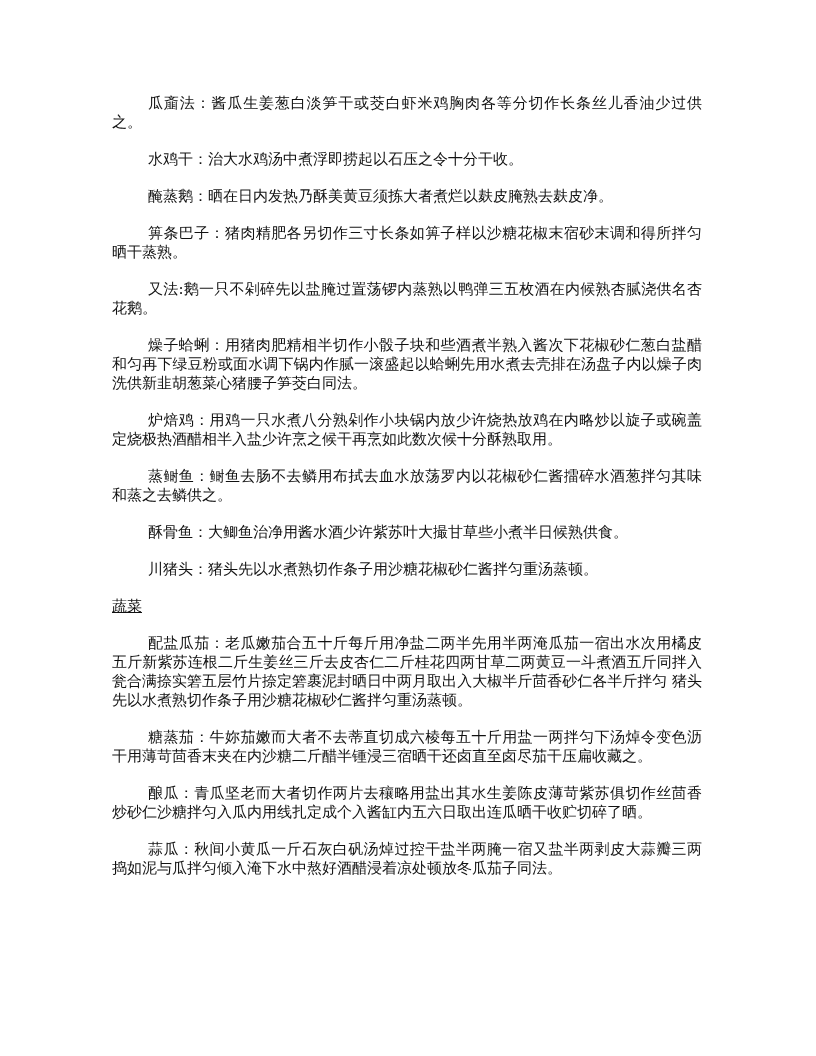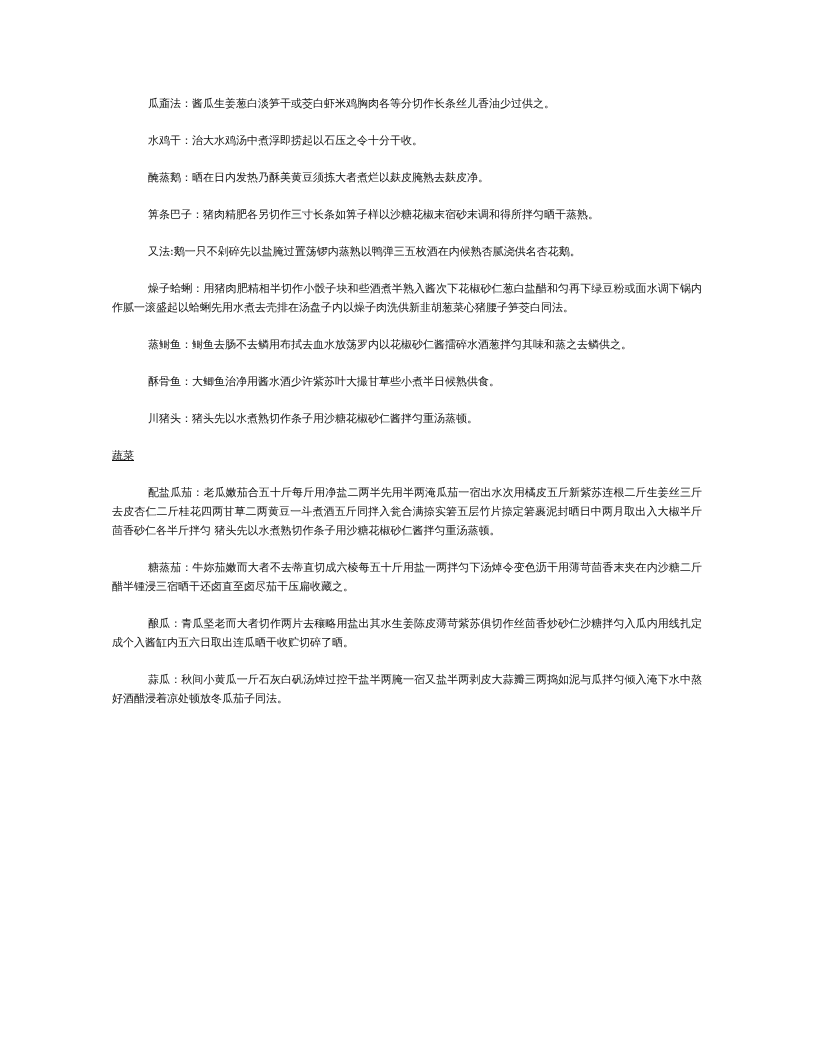--- a/index.html
+++ b/index.html
@@ -1,36 +1,37 @@
 <!DOCTYPE html>
 <html><head>
 <meta charset="utf-8">
 <style>
   html, body { margin: 0; padding: 0; background: #ffffff; }
   body { width: 816px; height: 1056px; position: relative; overflow: hidden; }
   .page {
     position: absolute; left: 112px; top: 94px; width: 590px;
     font-family: "DejaVu Serif", "Liberation Serif", serif;
-    font-size: 11px; line-height: 19px; color: #111;
+    font-size: 15px; line-height: 19px; color: #111;
   }
   .para { margin: 0 0 18px 0; text-indent: 36px; text-align: justify; word-break: break-all; }
   .heading { margin: 0 0 18px 0; text-indent: 0; text-decoration: underline; }
   .title { }
 </style>
 </head>
 <body>
 
 <div class="page">
 
   <p class="para"><span class="title">瓜齑法</span><span>：</span><span>酱瓜生姜葱白淡笋干或茭白虾米鸡胸肉各等分切作长条丝儿香油少过供之。</span></p>
   <p class="para"><span class="title">水鸡干</span><span>：</span><span>治大水鸡汤中煮浮即捞起以石压之令十分干收。</span></p>
   <p class="para"><span class="title">醃蒸鹅</span><span>：</span><span>晒在日内发热乃酥美黄豆须拣大者煮烂以麸皮腌熟去麸皮净。</span></p>
   <p class="para"><span class="title">箅条巴子</span><span>：</span><span>猪肉精肥各另切作三寸长条如箅子样以沙糖花椒末宿砂末调和得所拌匀晒干蒸熟。</span></p>
   <p class="para"><span class="title">又法</span><span>:</span><span>鹅一只不剁碎先以盐腌过置荡锣内蒸熟以鸭弹三五枚酒在内候熟杏腻浇供名杏花鹅。</span></p>
   <p class="para"><span class="title">燥子蛤蜊</span><span>：</span><span>用猪肉肥精相半切作小骰子块和些酒煮半熟入酱次下花椒砂仁葱白盐醋和匀再下绿豆粉或面水调下锅内作腻一滚盛起以蛤蜊先用水煮去壳排在汤盘子内以燥子肉洗供新韭胡葱菜心猪腰子笋茭白同法。</span></p>
+  <p class="para"><span class="title">炉焙鸡</span><span>：</span><span>用鸡一只水煮八分熟剁作小块锅内放少许烧热放鸡在内略炒以旋子或碗盖定烧极热酒醋相半入盐少许烹之候干再烹如此数次候十分酥熟取用。</span></p>
   <p class="para"><span class="title">蒸鲥鱼</span><span>：</span><span>鲥鱼去肠不去鳞用布拭去血水放荡罗内以花椒砂仁酱擂碎水酒葱拌匀其味和蒸之去鳞供之。</span></p>
   <p class="para"><span class="title">酥骨鱼</span><span>：</span><span>大鲫鱼治净用酱水酒少许紫苏叶大撮甘草些小煮半日候熟供食。</span></p>
   <p class="para"><span class="title">川猪头</span><span>：</span><span>猪头先以水煮熟切作条子用沙糖花椒砂仁酱拌匀重汤蒸顿。</span></p>
 
   <p class="heading">蔬菜</p>
 
   <p class="para"><span class="title">配盐瓜茄</span><span>：</span><span>老瓜嫩茄合五十斤每斤用净盐二两半先用半两淹瓜茄一宿出水次用橘皮五斤新紫苏连根二斤生姜丝三斤去皮杏仁二斤桂花四两甘草二两黄豆一斗煮酒五斤同拌入瓮合满捺实箬五层竹片捺定箬裹泥封晒日中两月取出入大椒半斤茴香砂仁各半斤拌匀 猪头先以水煮熟切作条子用沙糖花椒砂仁酱拌匀重汤蒸顿。</span></p>
   <p class="para"><span class="title">糖蒸茄</span><span>：</span><span>牛妳茄嫩而大者不去蒂直切成六棱每五十斤用盐一两拌匀下汤焯令变色沥干用薄苛茴香末夹在内沙糖二斤醋半锺浸三宿晒干还卤直至卤尽茄干压扁收藏之。</span></p>
   <p class="para"><span class="title">酿瓜</span><span>：</span><span>青瓜坚老而大者切作两片去穰略用盐出其水生姜陈皮薄苛紫苏俱切作丝茴香炒砂仁沙糖拌匀入瓜内用线扎定成个入酱缸内五六日取出连瓜晒干收贮切碎了晒。</span></p>
   <p class="para"><span class="title">蒜瓜</span><span>：</span><span>秋间小黄瓜一斤石灰白矾汤焯过控干盐半两腌一宿又盐半两剥皮大蒜瓣三两捣如泥与瓜拌匀倾入淹下水中熬好酒醋浸着凉处顿放冬瓜茄子同法。</span></p>

